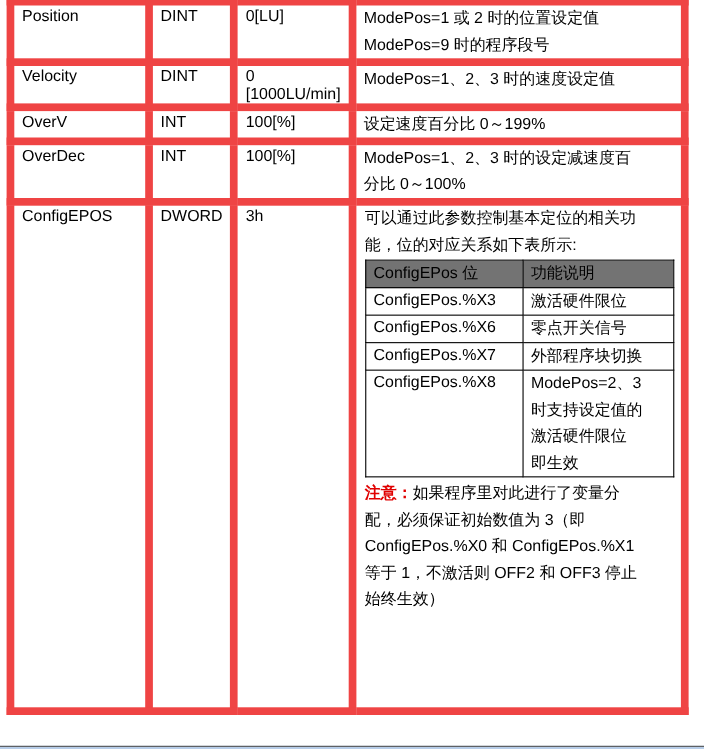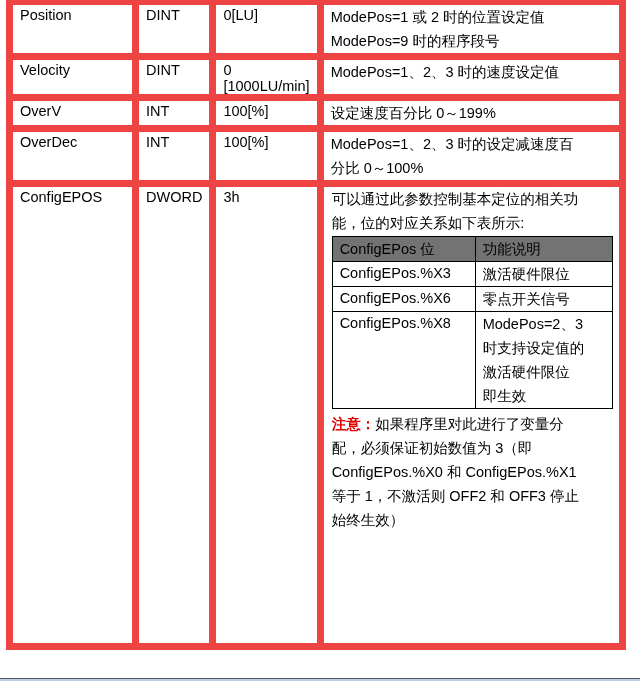--- a/index.html
+++ b/index.html
@@ -79,20 +79,24 @@
         </tr>
         <tr>
                 <td class="k">ConfigEPos.%X3</td>
                 <td>激活硬件限位</td>
               </tr>
         <tr>
                 <td class="k">ConfigEPos.%X6</td>
                 <td>零点开关信号</td>
               </tr>
         <tr>
+                <td class="k">ConfigEPos.%X7</td>
+                <td>外部程序块切换</td>
+              </tr>
+        <tr>
                 <td class="k">ConfigEPos.%X8</td>
           <td>
             <div>ModePos=2、3</div>
             <div>时支持设定值的</div>
             <div>激活硬件限位</div>
             <div>即生效</div>
           </td>
               </tr>
       </tbody>
           </table>

